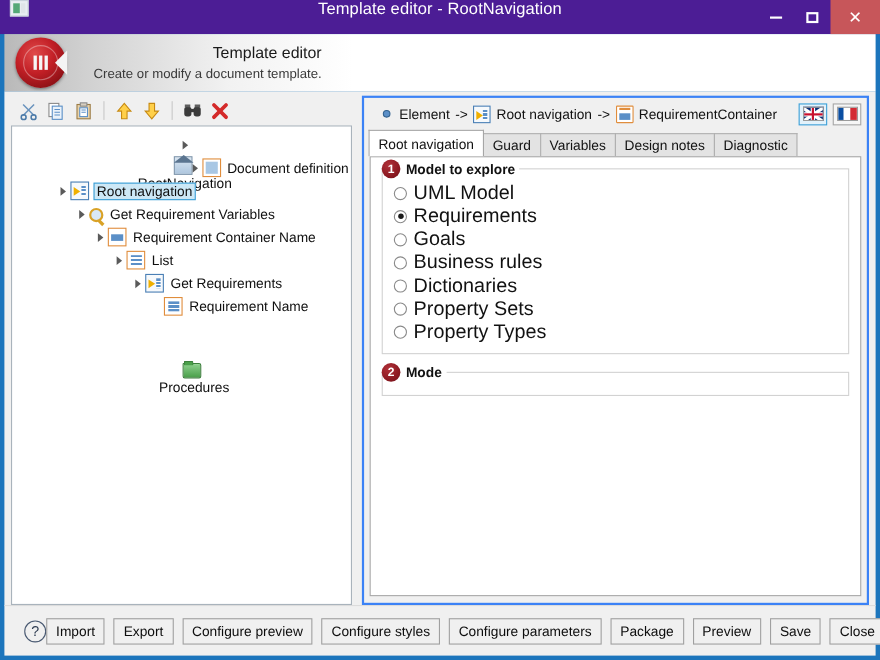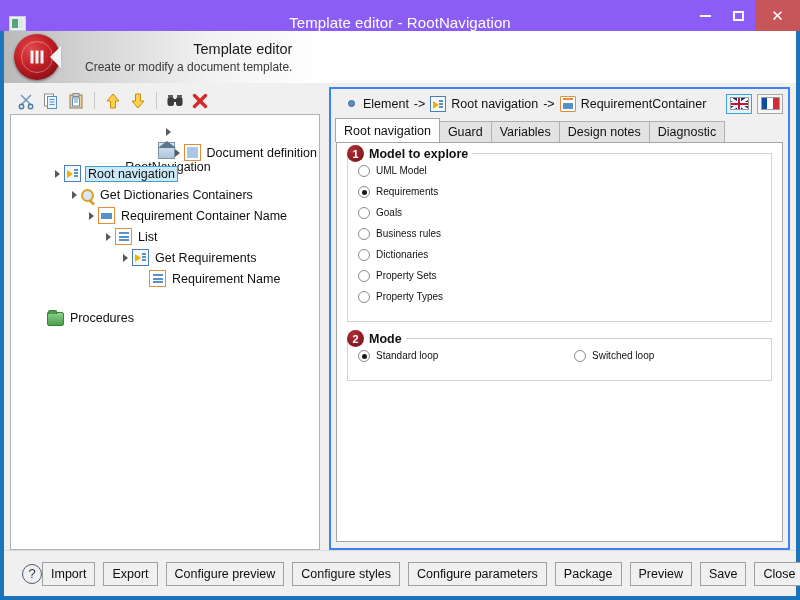--- a/index.html
+++ b/index.html
@@ -15,23 +15,23 @@
   #window {
     position: relative;
     width: 800px; height: 600px;
     background: #1c75bc;
     border: 0;
     display: flex;
     flex-direction: column;
   }
   #titlebar {
     height: 31px;
-    background: #8b5cf6;
-    display: flex;
-    align-items: flex-end;
+    background: #4c1d95;
+    display: flex;
+    align-items: flex-start;
     flex: 0 0 auto;
     position: relative;
   }
   #app-icon {
     width: 17px; height: 15px;
     margin-left: 9px;
     background: #e8eef2;
     border: 1px solid #c6d2da;
     display: flex;
     align-items: stretch;
@@ -378,23 +378,23 @@
     background: radial-gradient(circle at 36% 30%, #b03038 0%, #8d1a22 60%, #6d1018 100%);
     color: #ffffff;
     font-size: 11px;
     font-weight: bold;
     display: flex; align-items: center; justify-content: center;
     flex: 0 0 auto;
     margin-left: -9px;
   }
   .radio-row {
     display: flex;
-    align-items: flex-start;
+    align-items: center;
     height: 21px;
-    font-size: 10px;
+    font-size: 18px;
     color: #111;
     cursor: default;
   }
   .radio {
     width: 12px; height: 12px;
     border-radius: 50%;
     border: 1px solid #8a8a8a;
     background: #ffffff;
     margin-right: 6px;
     position: relative;
@@ -567,21 +567,21 @@
               <span class="arrow"></span>
             </span>
             <span class="ticon ic-nav"></span>
             <span class="tlabel">Root navigation</span>
           </div>
           <div class="tree-row" style="padding-left: 57px;">
             <span class="tw">
               <span class="arrow"></span>
             </span>
             <span class="ticon ic-mag"></span>
-            <span class="tlabel">Get Dictionaries Containers</span>
+            <span class="tlabel">Get Requirement Variables</span>
           </div>
           <div class="tree-row" style="padding-left: 74px;">
             <span class="tw">
               <span class="arrow"></span>
             </span>
             <span class="ticon ic-printer"></span>
             <span class="tlabel">Requirement Container Name</span>
           </div>
           <div class="tree-row" style="padding-left: 91px;">
             <span class="tw">
@@ -596,21 +596,21 @@
             </span>
             <span class="ticon ic-nav"></span>
             <span class="tlabel">Get Requirements</span>
           </div>
           <div class="tree-row" style="padding-left: 125px;">
             <span class="tw"></span>
             <span class="ticon ic-list"></span>
             <span class="tlabel">Requirement Name</span>
           </div>
           <div style="height: 18px;"></div>
-          <div class="tree-row" style="padding-left: 23px;">
+          <div class="tree-row" style="padding-left: 23px; flex-direction: column;">
             <span class="tw"></span>
             <span class="ticon ic-folder"></span>
             <span class="tlabel">Procedures</span>
           </div>
         </div>
     </div>
 
     <div id="right-pane">
 
       <div id="breadcrumb-bar">
@@ -687,30 +687,20 @@
                 <span class="radio"></span>
                 <span>Property Types</span>
               </div>
             </div>
           </div>
           <div class="groupbox">
             <div class="gb-legend">
               <span class="badge">2</span>
               <span>Mode</span>
             </div>
-            <div id="mode-row" style="display: flex;">
-              <div class="radio-row" style="width: 216px;">
-                <span class="radio on"></span>
-                <span>Standard loop</span>
-              </div>
-              <div class="radio-row">
-                <span class="radio"></span>
-                <span>Switched loop</span>
-              </div>
-            </div>
           </div>
         </div>
     </div>
   </div>
 
   <div id="footer">
     <div id="help-icon">?</div>
     <div id="footer-buttons">
         <div class="fbtn">Import</div>
         <div class="fbtn">Export</div>

